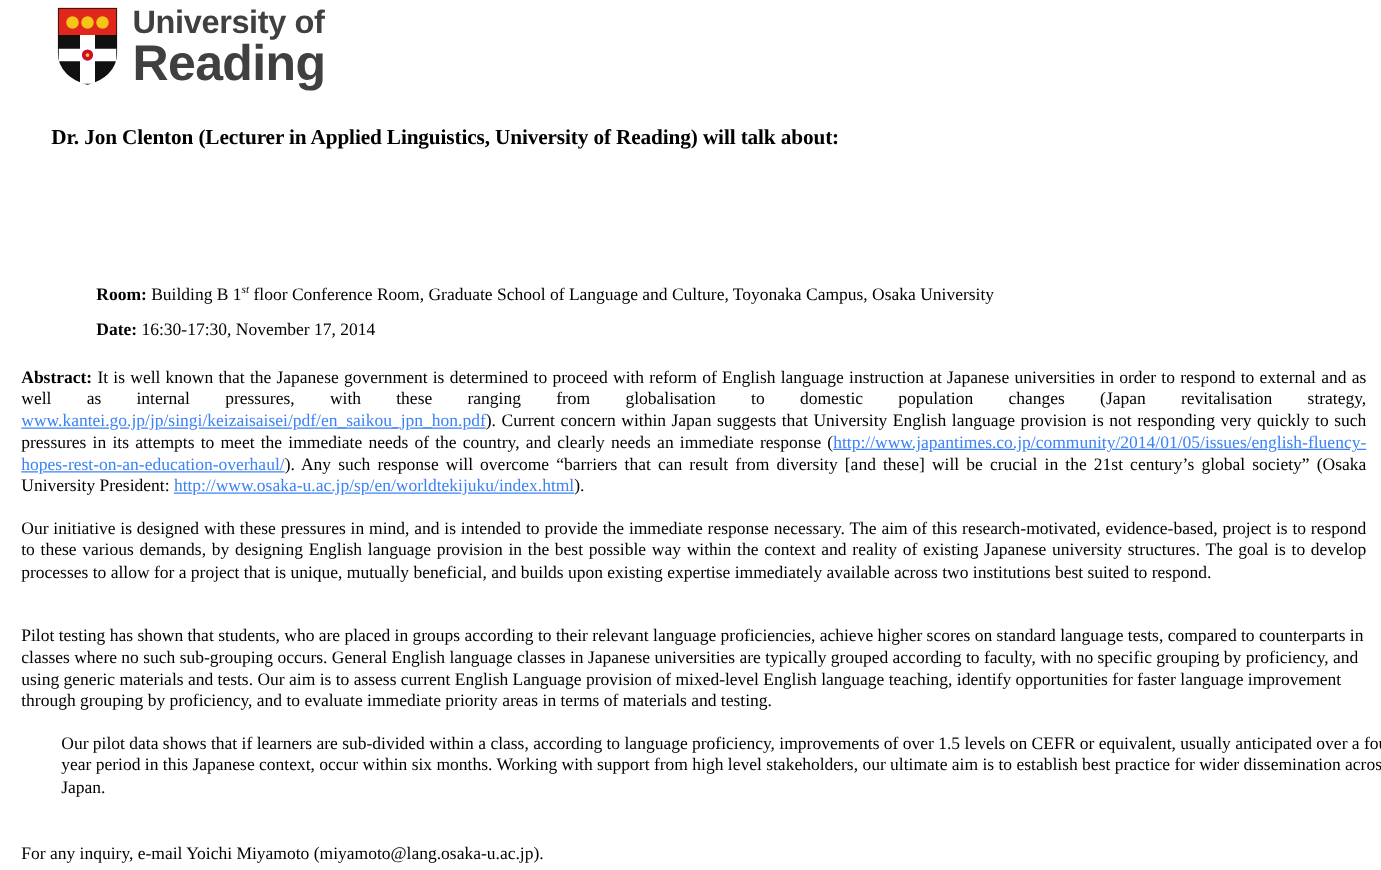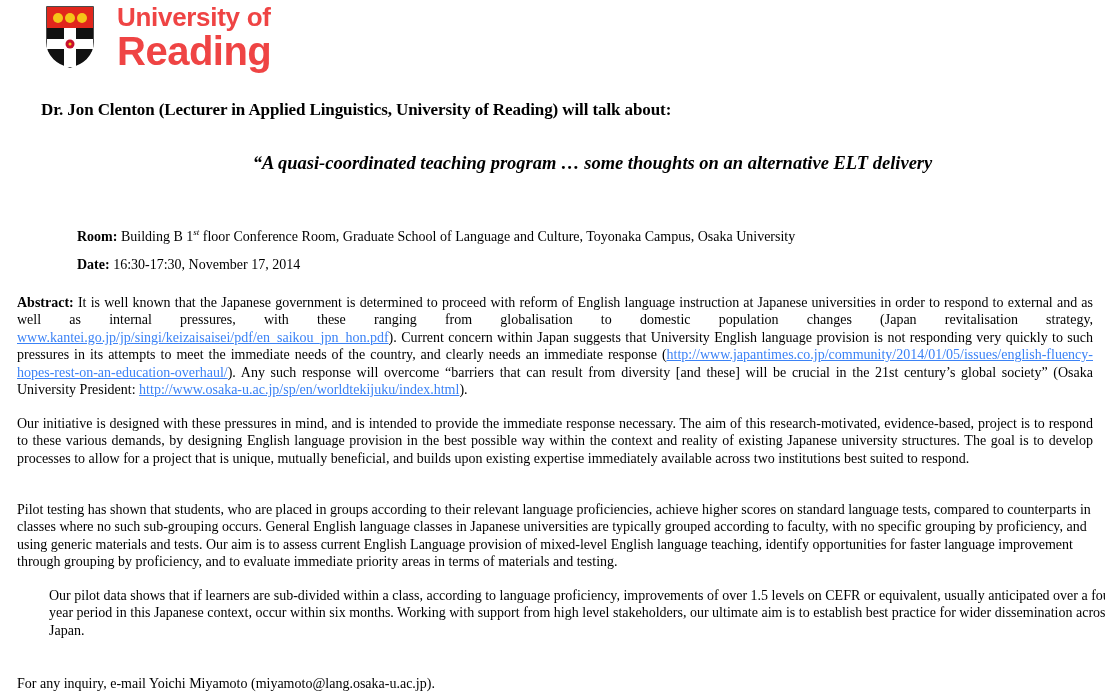--- a/index.html
+++ b/index.html
@@ -3,21 +3,21 @@
 <meta charset="utf-8">
 <style>
   html, body { margin: 0; padding: 0; background: #ffffff; }
   body {
     width: 1105px; height: 696px; position: relative; overflow: hidden;
     font-family: "Liberation Serif", "DejaVu Serif", serif;
     color: #000;
   }
   .logo { position: absolute; left: 46px; top: 4px; height: 66px; display: flex; align-items: flex-start; }
   .shield { width: 48px; height: 62px; margin-top: 2px; }
-  .wordmark { margin-left: 23px; font-family: "Liberation Sans", "DejaVu Sans", sans-serif; color: #ef4444; }
+  .wordmark { margin-left: 12px; font-family: "Liberation Sans", "DejaVu Sans", sans-serif; color: #404040; }
   .wm1 { font-size: 26px; line-height: 26px; letter-spacing: -0.3px; font-weight: 700; }
   .wm2 { font-size: 40px; line-height: 38px; letter-spacing: -0.5px; font-weight: 700; margin-top: 2px; }
 
   .speaker {
     position: absolute; left: 41px; top: 100px;
     font-size: 17px; font-weight: bold; letter-spacing: -0.1px;
   }
   .talk-title {
     position: absolute; left: 0; width: 1105px; top: 150px;
     text-align: center; font-style: italic; font-weight: bold; font-size: 18.5px; line-height: 27px;
@@ -61,21 +61,20 @@
   </svg>
   <div class="wordmark">
     <div class="wm1">University of</div>
     <div class="wm2">Reading</div>
   </div>
 </div>
 
 <div class="speaker">Dr. Jon Clenton (Lecturer in Applied Linguistics, University of Reading) will talk about:</div>
 
 <div class="talk-title">
-  <div>“A quasi-coordinated teaching program … some thoughts on an alternative ELT delivery</div>
 </div>
 
 <div class="meta place">
   <b>Room:</b><span> Building B 1</span><sup>st</sup><span> floor Conference Room, Graduate School of Language and Culture, Toyonaka Campus, Osaka University</span>
 </div>
 
 <div class="meta date">
   <b>Date:</b><span> 16:30-17:30, November 17, 2014</span>
 </div>
 

